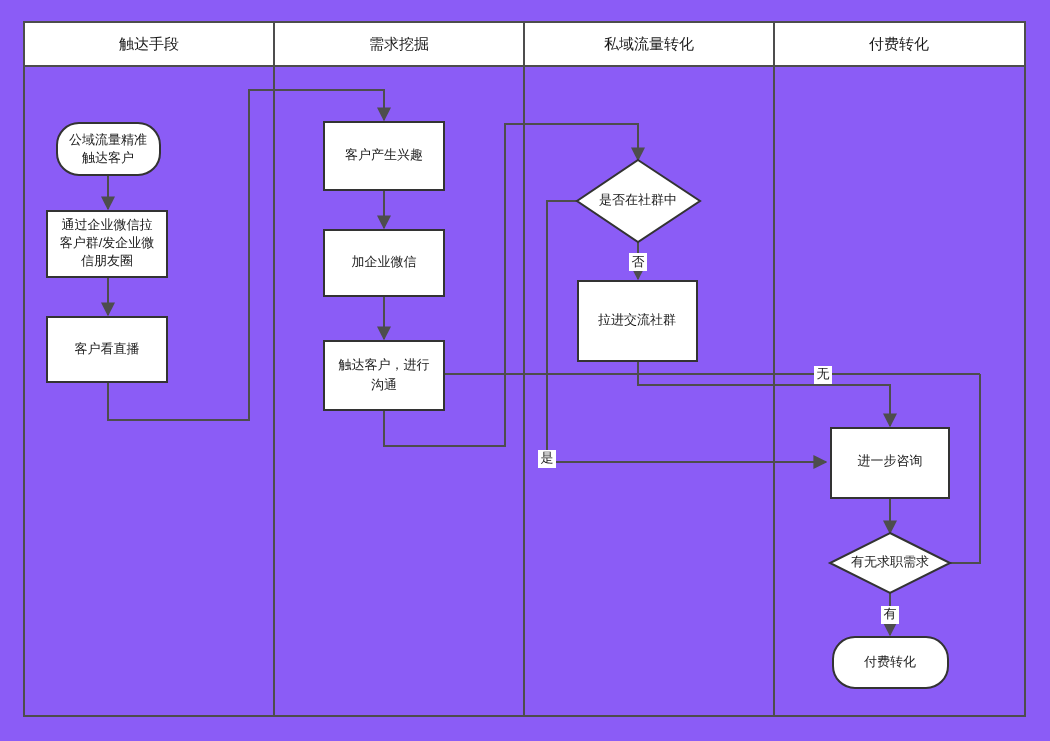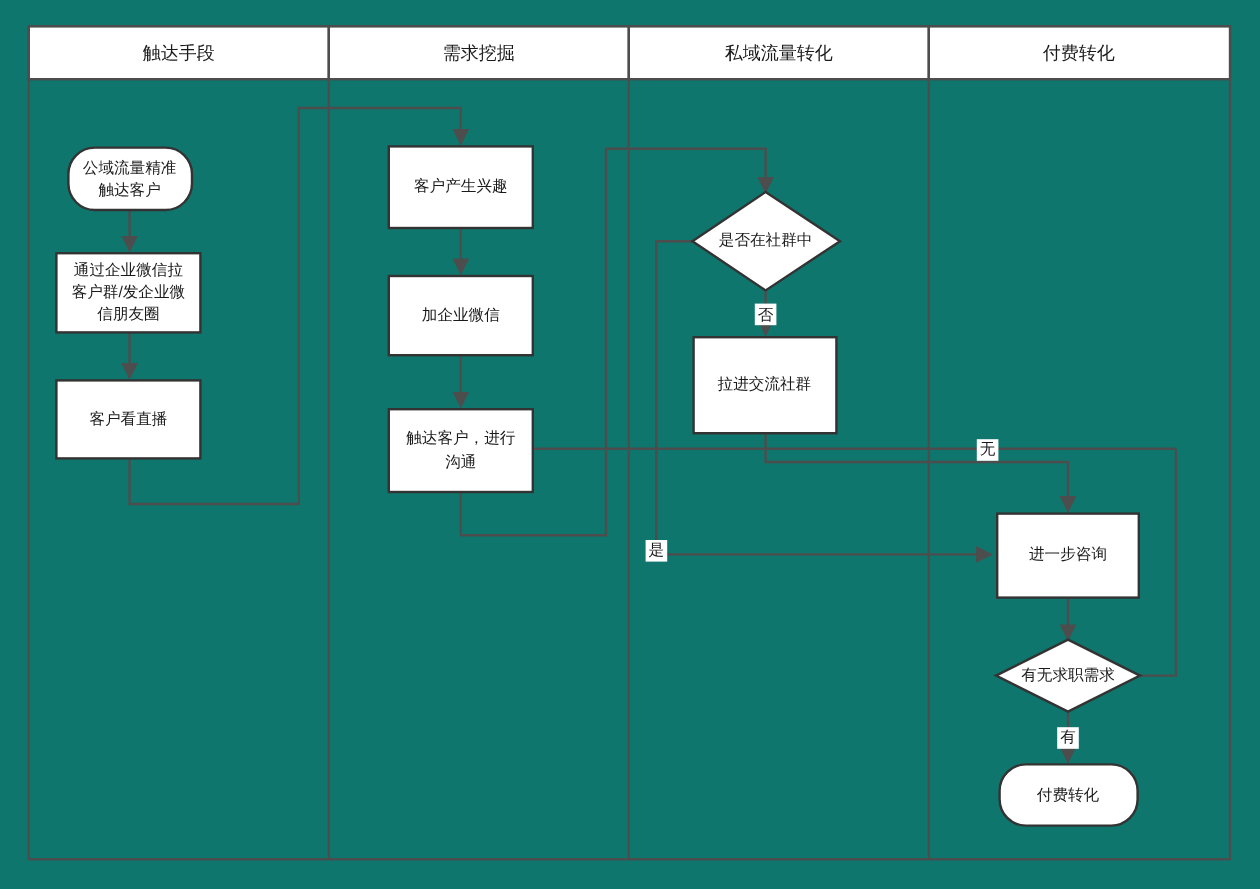--- a/index.html
+++ b/index.html
@@ -8,21 +8,21 @@
     background: #000000;
     width: 1050px;
     height: 741px;
     overflow: hidden;
     font-family: "Liberation Sans", "DejaVu Sans", sans-serif;
   }
   #stage {
     position: relative;
     width: 1050px;
     height: 741px;
-    background: #0f766e;
+    background: #8b5cf6;
   }
   svg.flow {
     position: absolute;
     left: 0;
     top: 0;
     width: 1050px;
     height: 741px;
   }
   .node-text {
     font-family: "Liberation Sans", "DejaVu Sans", sans-serif;

